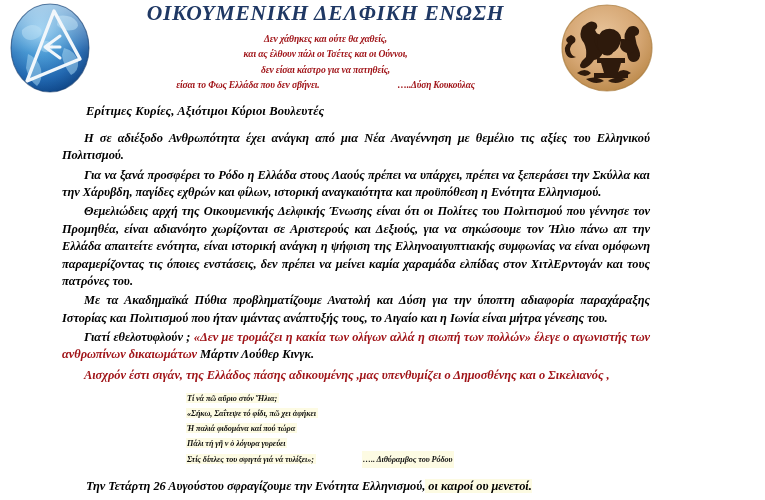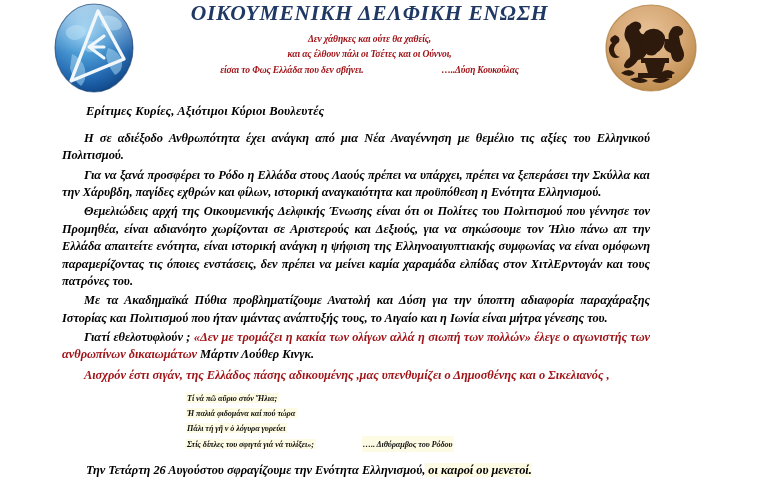--- a/index.html
+++ b/index.html
@@ -15,21 +15,20 @@
     font-family: "Liberation Serif", "DejaVu Serif", serif;
     color: #000000;
     position: relative;
   }
 
   
   .header {
     position: relative;
     height: 96px;
     width: 663px;
-    margin-left: 44px;
   }
   .logo-globe {
     position: absolute;
     left: 8px;
     top: 2px;
     width: 84px;
     height: 92px;
   }
   .emblem-vase {
     position: absolute;
@@ -197,20 +196,21 @@
       <path d="M52 34 L37 45 L52 56 M37 45 L52 45" fill="none" stroke="#F2F7FB" stroke-width="3" stroke-linecap="round" stroke-linejoin="round"></path>
       <ellipse cx="42" cy="46" rx="39" ry="44" fill="none" stroke="#0A3468" stroke-width="1.1" opacity="0.6"></ellipse>
     </svg>
   </div>
 
   <div class="header-center">
     <div class="org-title">ΟΙΚΟΥΜΕΝΙΚΗ ΔΕΛΦΙΚΗ ΕΝΩΣΗ</div>
     <div class="poem-block">
       <div class="poem-line">Δεν χάθηκες και ούτε θα χαθείς,</div>
       <div class="poem-line">και ας έλθουν πάλι οι Τσέτες και οι Ούννοι,</div>
+      <div class="poem-line">δεν είσαι κάστρο για να πατηθείς,</div>
       <div class="poem-last-row">
         <span>είσαι το Φως Ελλάδα που δεν σβήνει.</span><span class="poem-credit">…..Δύση  Κουκούλας</span>
       </div>
     </div>
   </div>
 
   <div class="emblem-vase">
     <svg viewBox="0 0 104 90" width="104" height="90" aria-hidden="true">
       <defs>
         <radialGradient id="claybg" cx="45%" cy="35%" r="75%">
@@ -256,20 +256,21 @@
   <div class="para tight">Για  να ξανά προσφέρει  το Ρόδο η Ελλάδα στους Λαούς  πρέπει να υπάρχει,  πρέπει να ξεπεράσει  την  Σκύλλα  και την Χάρυβδη, παγίδες εχθρών και φίλων,  ιστορική αναγκαιότητα  και προϋπόθεση η  Ενότητα Ελληνισμού.</div>
   <div class="para tight">Θεμελιώδεις αρχή   της Οικουμενικής Δελφικής  Ένωσης  είναι ότι οι Πολίτες του Πολιτισμού που  γέννησε τον Προμηθέα, είναι αδιανόητο χωρίζονται σε Αριστερούς και Δεξιούς,  για να σηκώσουμε τον Ήλιο πάνω απ την Ελλάδα απαιτείτε ενότητα, είναι ιστορική ανάγκη η ψήφιση της  Ελληνοαιγυπτιακής  συμφωνίας  να είναι ομόφωνη παραμερίζοντας τις όποιες ενστάσεις, δεν πρέπει να μείνει καμία χαραμάδα  ελπίδας στον ΧιτλΕρντογάν και τους πατρόνες του.</div>
   <div class="para tight">Με  τα Ακαδημαϊκά  Πύθια  προβληματίζουμε Ανατολή και Δύση για  την ύποπτη αδιαφορία παραχάραξης  Ιστορίας και  Πολιτισμού  που ήταν ιμάντας ανάπτυξής τους, το Αιγαίο και η Ιωνία είναι μήτρα γένεσης του.</div>
 
   <div class="para tight"><span>Γιατί εθελοτυφλούν ;  </span><span class="red">«Δεν με τρομάζει η κακία των ολίγων αλλά η σιωπή των πολλών» έλεγε ο αγωνιστής των ανθρωπίνων δικαιωμάτων</span><span>  Μάρτιν Λούθερ Κινγκ.</span></div>
 
   <div class="para-red">Αισχρόν έστι σιγάν,  της Ελλάδος  πάσης αδικουμένης ,μας υπενθυμίζει ο Δημοσθένης και ο Σικελιανός ,</div>
 
   <div class="verses">
     <div class="verse-line"><span class="hl">Τί νά  πῶ  αὔριο στόν Ἥλια;</span></div>
+    <div class="verse-line"><span class="hl">«Σήκω, Σαΐτεψε  τό  φίδι,  πῶ χει ἀφήκει</span></div>
     <div class="verse-line"><span class="hl">Ἡ παλιά  φιδομάνα καί  πού  τώρα</span></div>
     <div class="verse-line"><span class="hl">Πάλι τή  γῆ ν ὁ λόγυρα γυρεύει</span></div>
     <div class="verse-line"><span class="hl">Στίς δίπλες του σφιγτά γιά νά τυλίξει»;</span><span class="verse-credit hl">….. Διθύραμβος του Ρόδου</span></div>
   </div>
 
   <div class="closing"><span>Την Τετάρτη  26 Αυγούστου  σφραγίζουμε την  Ενότητα Ελληνισμού,</span><span class="hl-soft">  οι καιροί ου μενετοί.</span></div>
 
   <div class="signature">Οικουμενική Δελφική Ένωση</div>
 </div>
 

